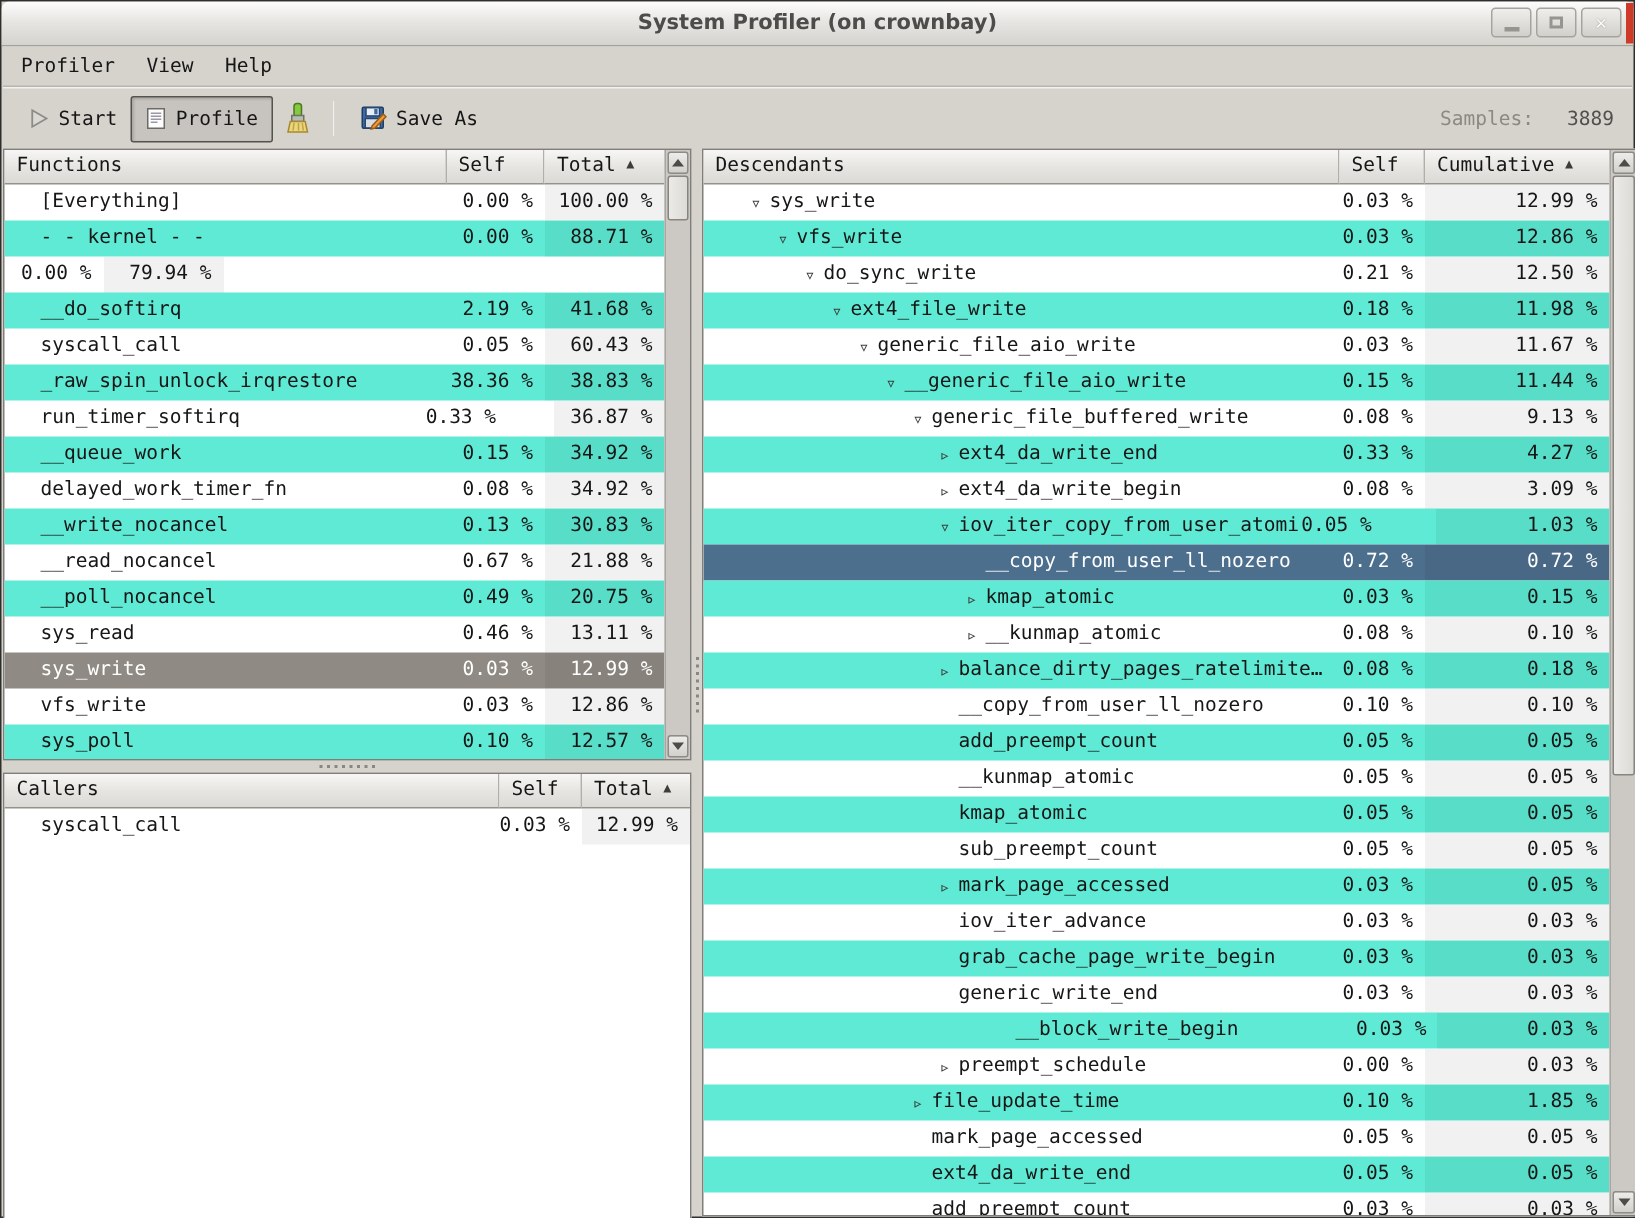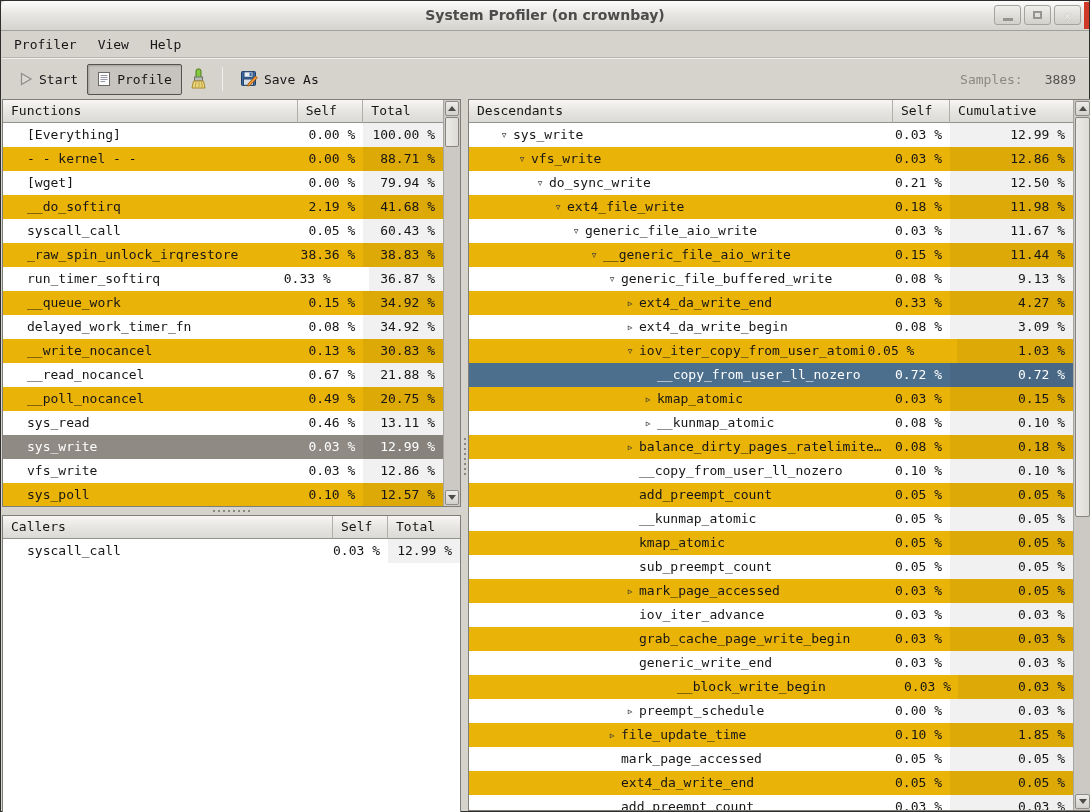--- a/index.html
+++ b/index.html
@@ -42,25 +42,25 @@
   .panel { position:absolute; border:1px solid #807e78; background:#fff; overflow:hidden; display:flex; }
   .panel-functions   { left:0;   top:0;     width:459px; height:408px; }
   .panel-callers     { left:0;   top:416px; width:459px; height:298px; }
   .panel-descendants { left:466px; top:0;   width:624px; height:712px; }
   .tablearea { position:relative; overflow:hidden; flex:1; }
 
   .thead { display:flex; height:23px; }
   .th { background:linear-gradient(#f7f6f4,#e6e4e1 55%,#dcdad5); border-right:1px solid #b1afa9;
     border-bottom:1px solid #94928c; padding:3px 0 0 8px; white-space:nowrap; overflow:hidden;
     display:flex; align-items:flex-start; }
-  .th:last-child { border-right:none;flex-direction:column; }
+  .th:last-child { border-right:none; }
   .sortarrow { font-size:9px; color:#3d3d3a; margin-left:7px; margin-top:2px; }
 
   .row { display:flex; height:24px; }
-  .row.z { background:#eab308; }
+  .row.z { background:#5eead4; }
   .row.sel-blue { background:#4d6f8e; color:#fff; }
   .row.sel-gray { background:#8f8b84; color:#fff; }
   .cell { padding-top:4px; white-space:nowrap; overflow:hidden; }
   .cname { text-align:left; padding-left:24px; display:flex; align-items:flex-start; }
   .cnum  { text-align:right; padding-right:8px; }
   .sorted { box-shadow:inset 999px 0 rgba(0,0,0,0.055); }
   .expander { display:inline-block; width:18px; flex:none; text-align:center; color:#3c3c3a; font-size:12px; line-height:16px; }
   .indent { display:inline-block; flex:none; height:1px; }
 
   
@@ -175,23 +175,20 @@
               <div class="cell cnum sorted" style="width: 80px;">100.00 %</div>
             </div>
             <div class="row z">
               <div class="cell cname" style="width: 296px;">
                 <span>- - kernel - -</span>
               </div>
               <div class="cell cnum" style="width: 66px;">0.00 %</div>
               <div class="cell cnum sorted" style="width: 80px;">88.71 %</div>
             </div>
             <div class="row">
-              <div class="cell cname" style="width: 296px;">
-                <span>[wget]</span>
-              </div>
               <div class="cell cnum" style="width: 66px;">0.00 %</div>
               <div class="cell cnum sorted" style="width: 80px;">79.94 %</div>
             </div>
             <div class="row z">
               <div class="cell cname" style="width: 296px;">
                 <span>__do_softirq</span>
               </div>
               <div class="cell cnum" style="width: 66px;">2.19 %</div>
               <div class="cell cnum sorted" style="width: 80px;">41.68 %</div>
             </div>

